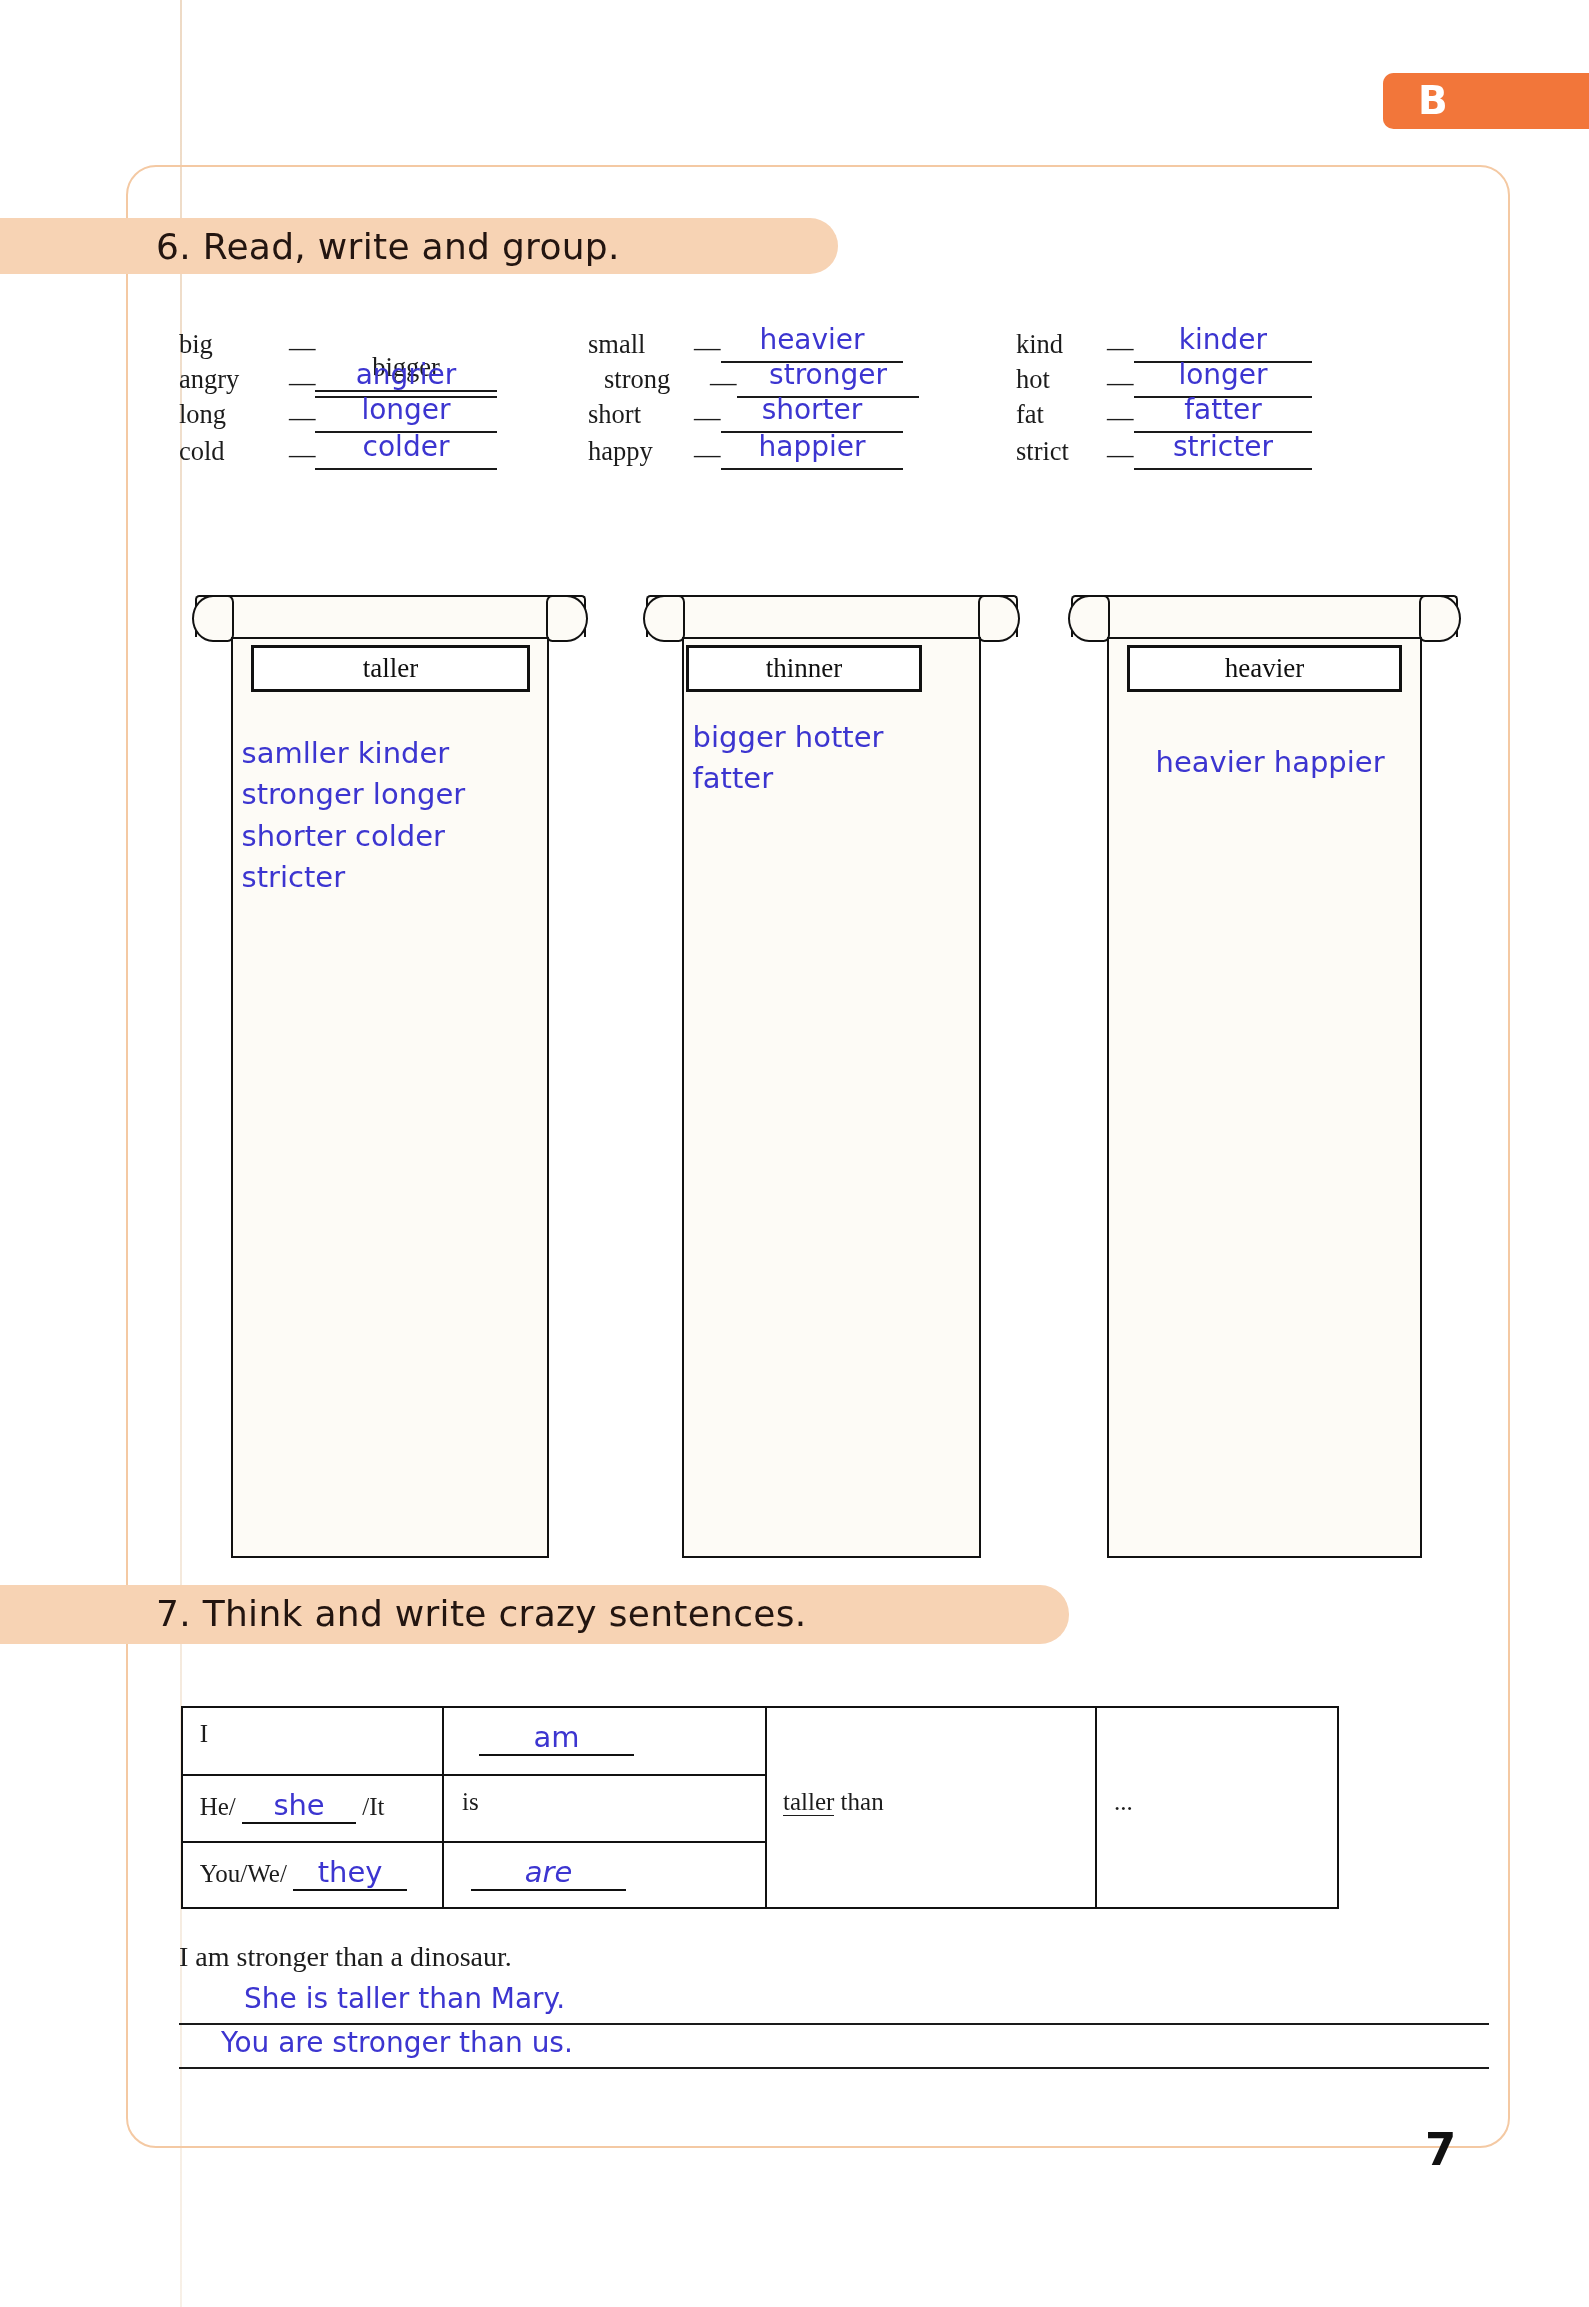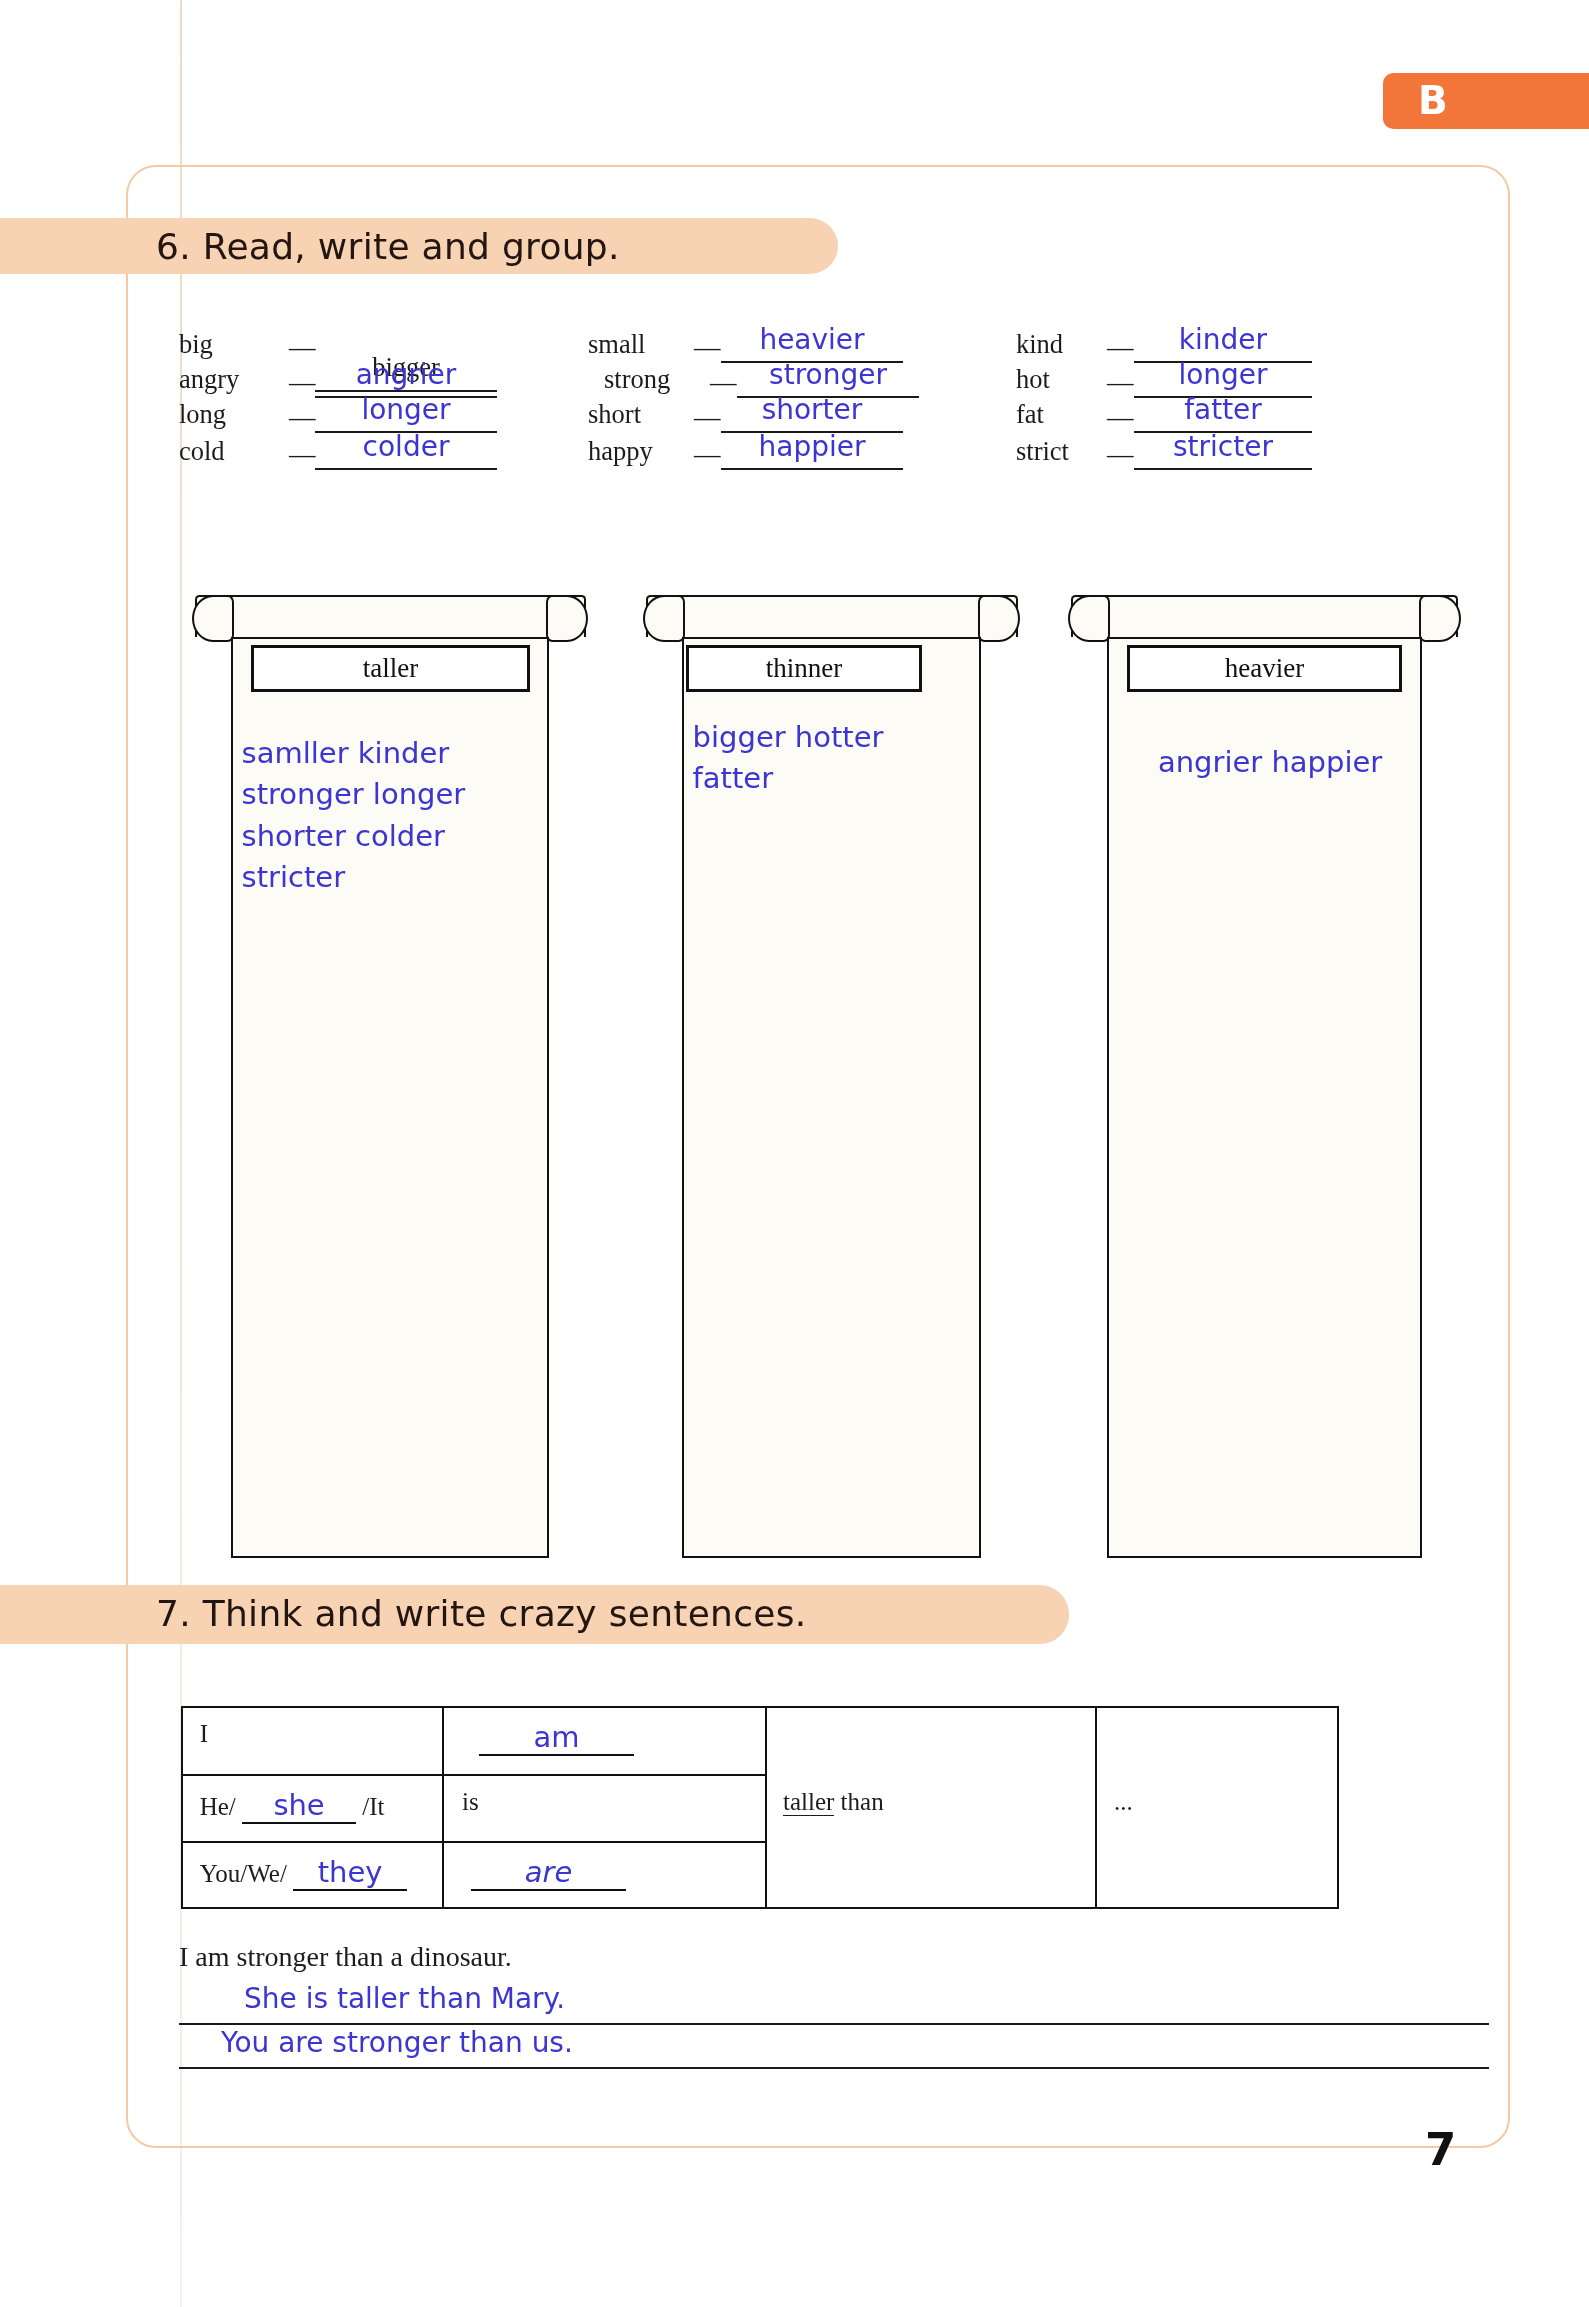--- a/index.html
+++ b/index.html
@@ -319,21 +319,21 @@
     </div>
     <div class="col" style="left: 1107px; top: 595px; width: 315px;">
       <div class="scrollbar" style="width: 387px;"></div>
       <div class="curl left"></div>
       <div class="curl right"></div>
       <div class="body" style="width: 315px; height: 921px;"></div>
       <div class="titlebox" style="left: 20px; top: 50px; width: 275px; height: 47px;">
         <span>heavier</span>
       </div>
       <div class="words" style="left: 13.6px; top: 152px; width: 299px;">
-        <div style="text-align: center;">angrier happier</div>
+        <div style="text-align: center;">heavier happier</div>
       </div>
     </div>
   </div>
 
 <div class="band" id="band7">
   <div class="htext">7. Think and write crazy sentences.</div>
 </div>
 
 <div class="sent-table">
   <div class="vline" style="left:259px;"></div>

